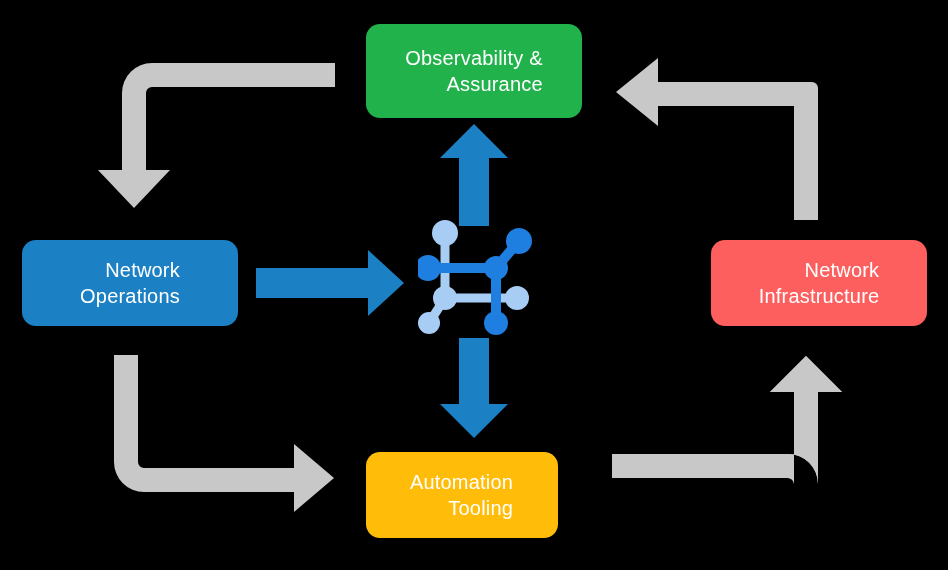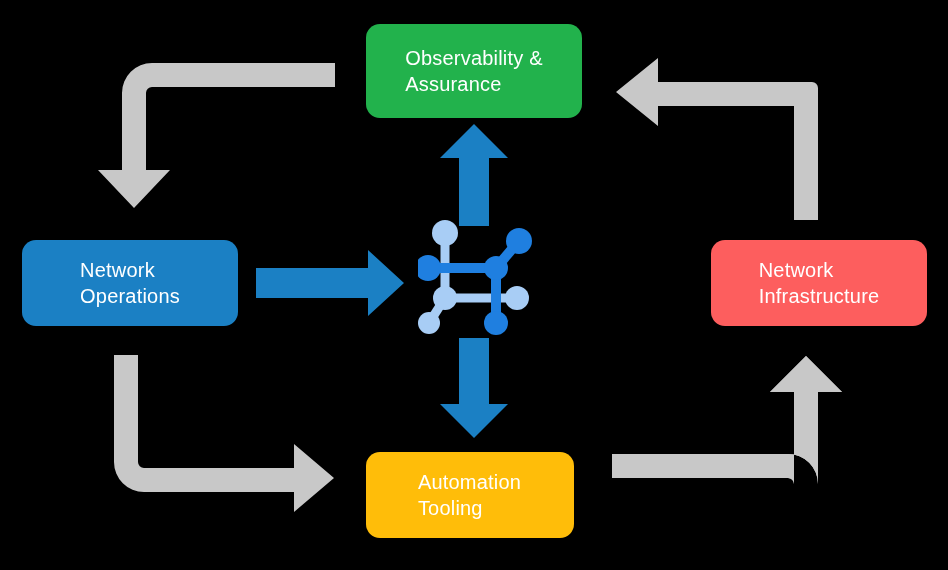--- a/index.html
+++ b/index.html
@@ -15,42 +15,42 @@
     width: 948px;
     height: 570px;
     background: #000000;
     overflow: hidden;
   }
   .node-box {
     position: absolute;
     display: flex;
     align-items: center;
     justify-content: center;
-    text-align: left;
+    text-align: right;
     border-radius: 14px;
     color: #ffffff;
     font-size: 20px;
     line-height: 1.32;
     font-weight: 400;
     letter-spacing: 0.2px;
     box-sizing: border-box;
     padding: 6px 10px;
     white-space: pre-line;
   }
   #box-observability {
     left: 366px;  top: 24px;   width: 216px; height: 94px;
   }
   #box-operations {
     left: 22px;   top: 240px;  width: 216px; height: 86px;
   }
   #box-infrastructure {
     left: 711px;  top: 240px;  width: 216px; height: 86px;
   }
   #box-automation {
-    left: 366px;  top: 452px;  width: 208px; height: 86px; padding-left: 9px;
+    left: 366px;  top: 452px;  width: 192px; height: 86px; padding-left: 9px;
   }
   .svg-layer {
     position: absolute;
     left: 0; top: 0;
     width: 948px;
     height: 570px;
     pointer-events: none;
   }
   #icon-network {
     position: absolute;

